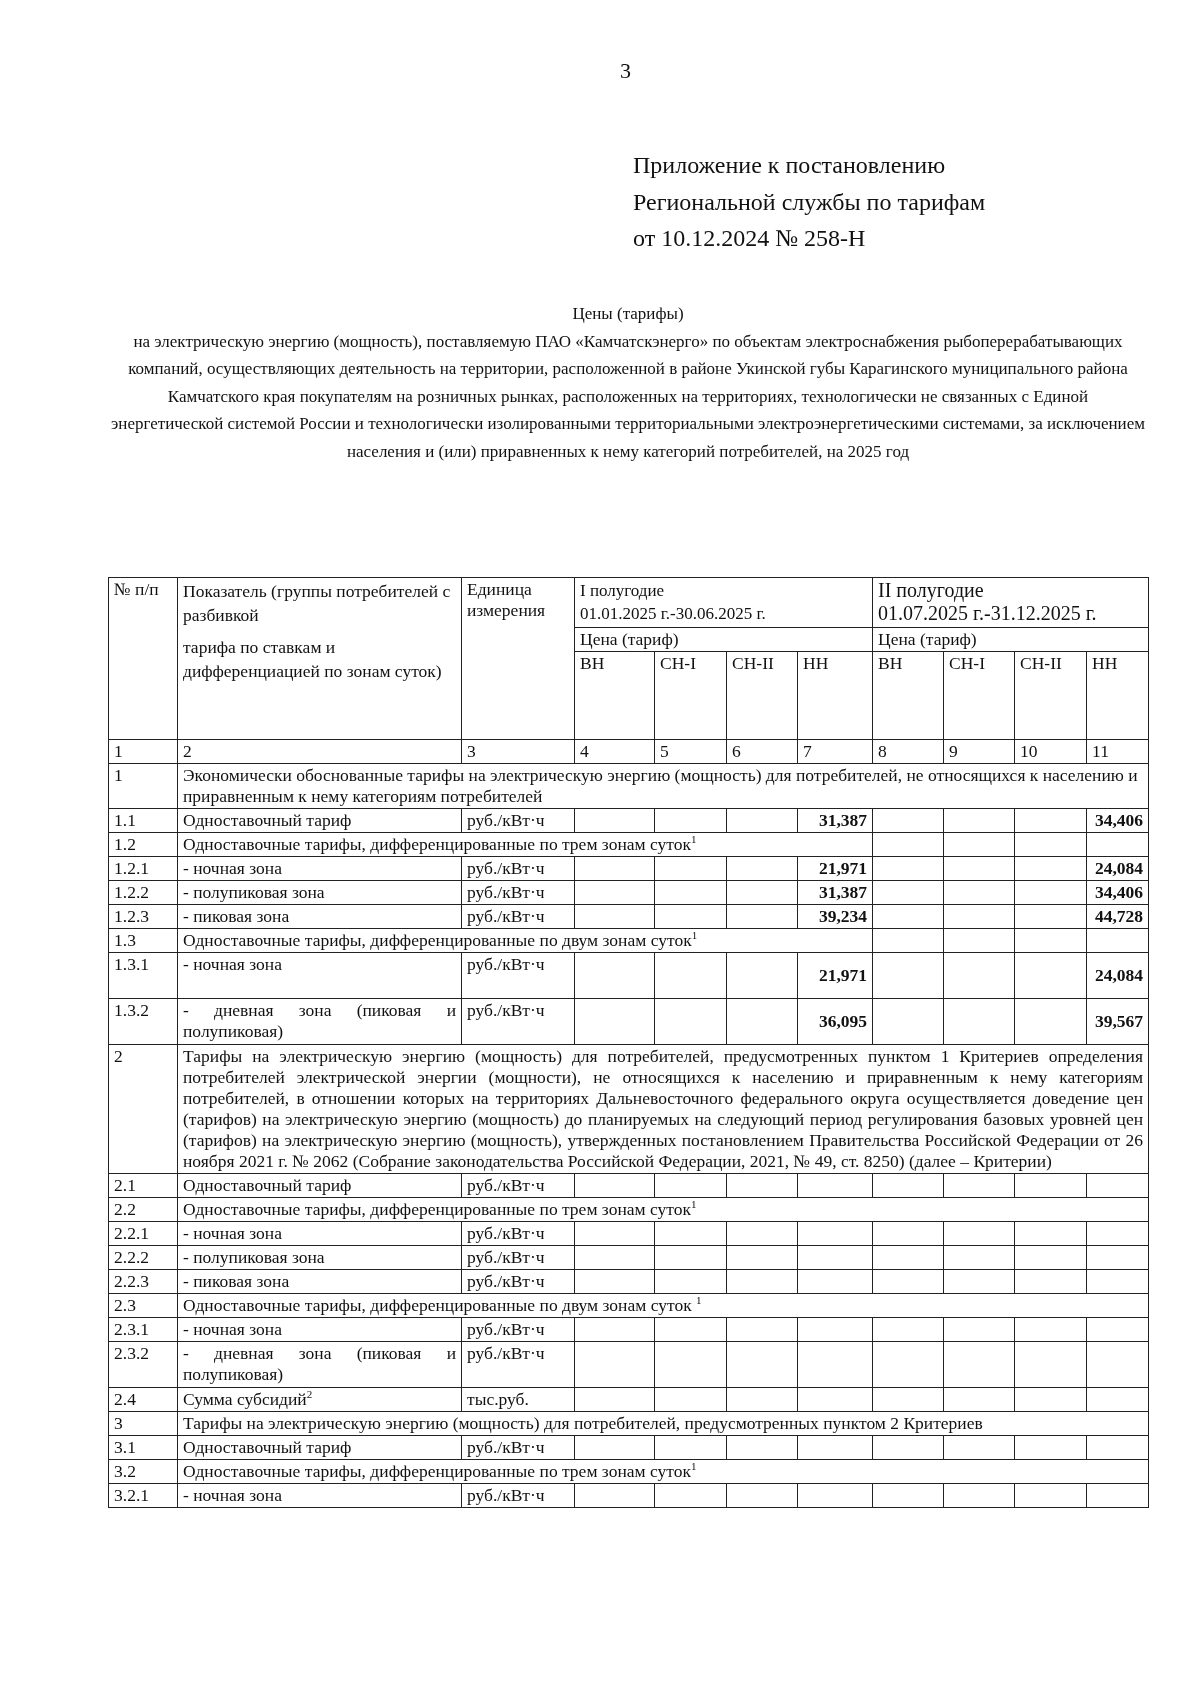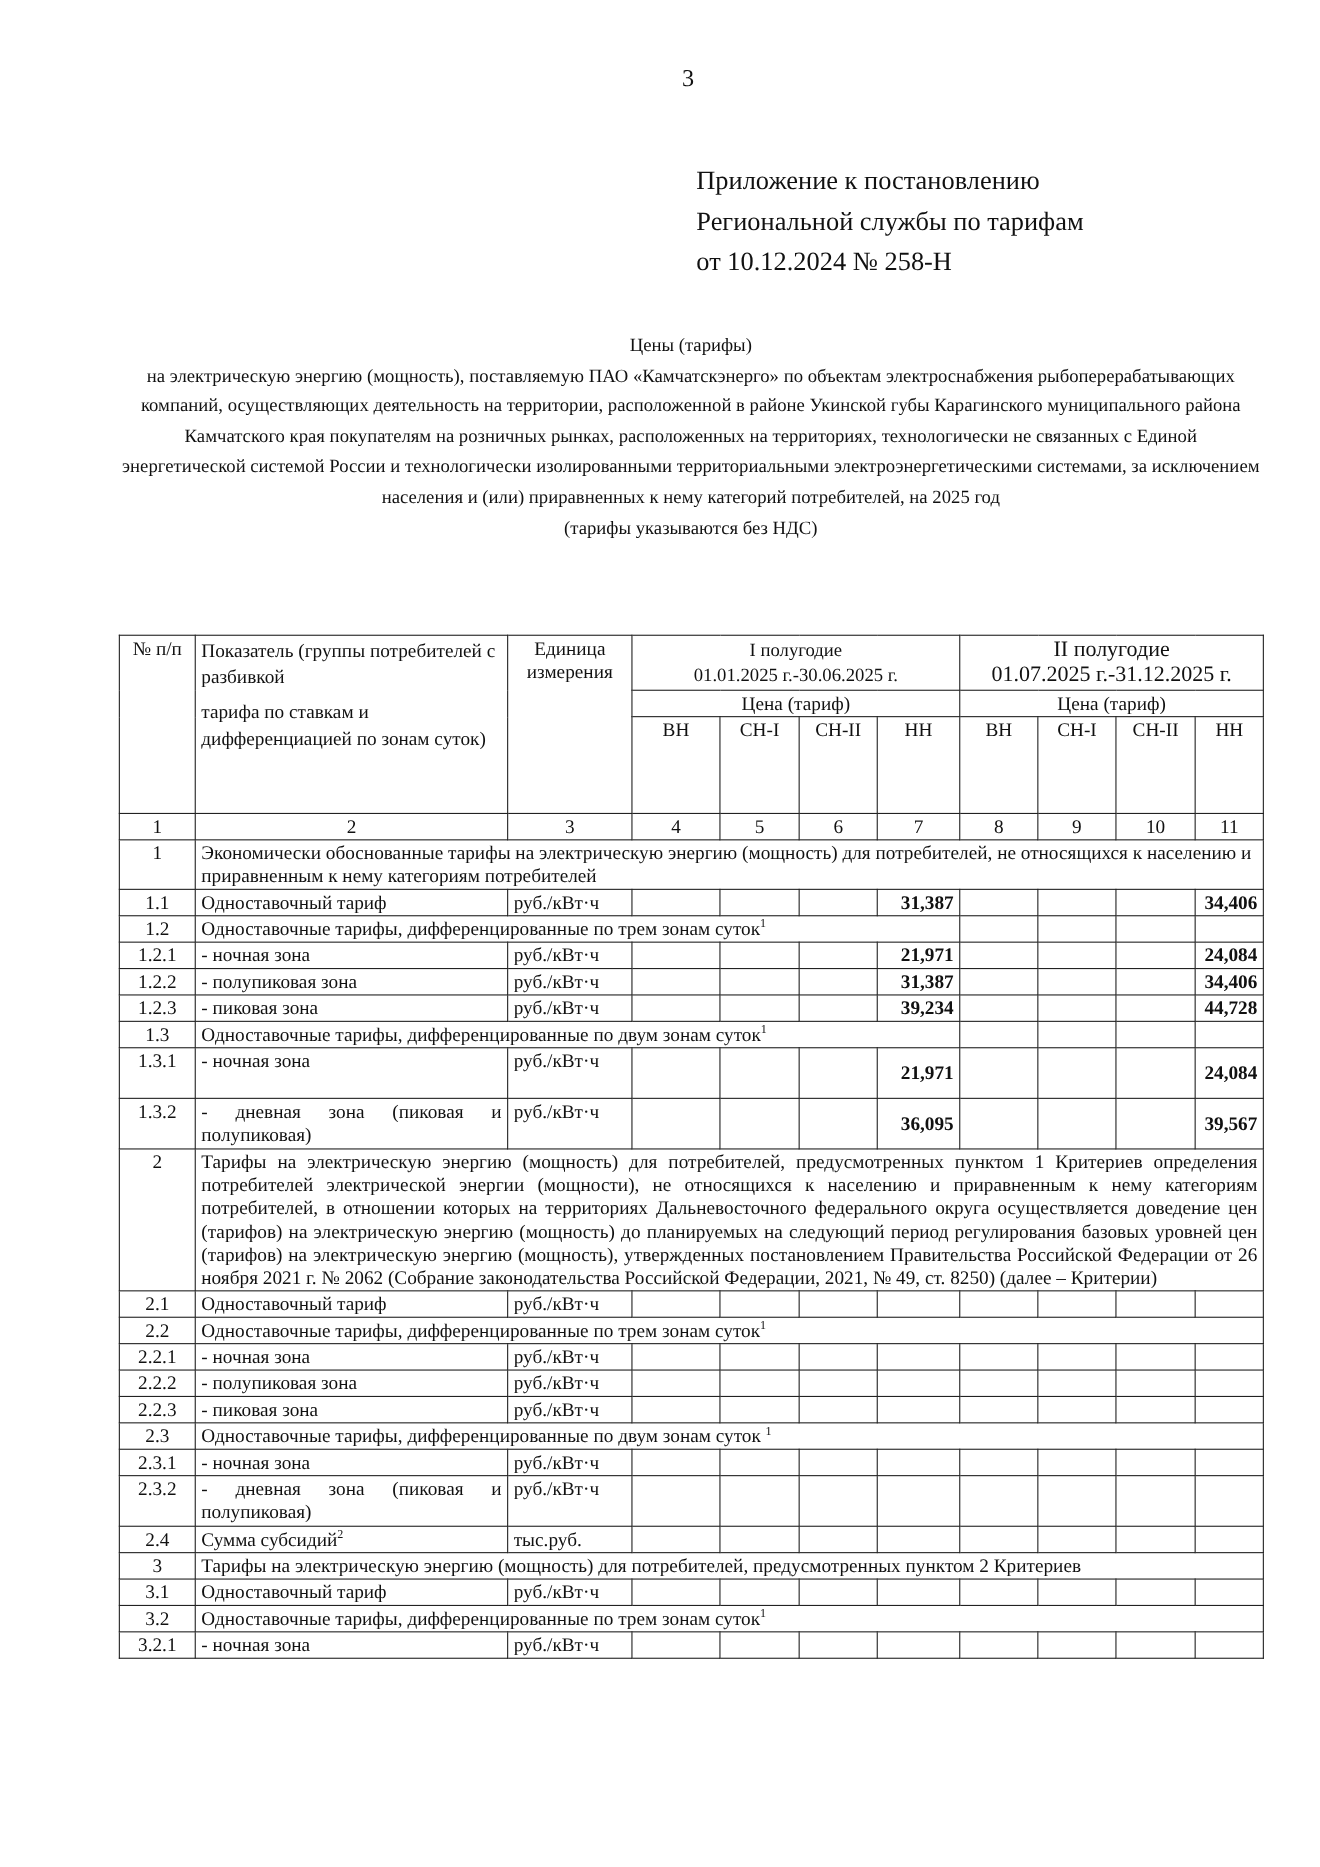--- a/index.html
+++ b/index.html
@@ -2,42 +2,41 @@
 <html><head>
 <meta charset="utf-8">
 <style>
   html, body { margin:0; padding:0; background:#ffffff; }
   body { width:1200px; height:1697px; position:relative; font-family:"Liberation Serif", serif; color:#111; overflow:hidden; }
   .pagenum { position:absolute; left:620px; top:58px; font-size:22px; }
   .approval { position:absolute; left:633px; top:117px; font-size:24px; line-height:36.5px;margin-top:30px; }
   .title { position:absolute; left:108px; width:1040px; top:300px; text-align:center; font-size:17px; line-height:27.6px; }
   table.tariffs { position:absolute; left:108px; top:577px; width:1040px; border-collapse:collapse; table-layout:fixed; font-size:17.5px; }
   table.tariffs td { border:1.6px solid #222; padding:1px 5px; vertical-align:top; line-height:21px; }
-  .c { text-align:center; }
+  .c { }
   .r { text-align:right;font-weight:bold; }
   .mid { vertical-align:middle !important; }
   .just { text-align:justify; }
   .hdr td { vertical-align:middle; }
   sup { font-size:11px; vertical-align:super; line-height:0; }
 </style>
 </head>
 <body>
 
 <div class="pagenum">3</div>
 
 <div class="approval">
   <div>Приложение к постановлению</div>
   <div>Региональной службы по тарифам</div>
   <div>от 10.12.2024 № 258-Н</div>
 </div>
 
 <div class="title">
   <div>Цены (тарифы)</div>
   <div style="padding:0 2px;">на электрическую энергию (мощность), поставляемую ПАО «Камчатскэнерго» по объектам электроснабжения рыбоперерабатывающих компаний, осуществляющих деятельность на территории, расположенной в районе Укинской губы Карагинского муниципального района Камчатского края покупателям на розничных рынках, расположенных на территориях, технологически не связанных с Единой энергетической системой России и технологически изолированными территориальными электроэнергетическими системами, за исключением населения и (или) приравненных к нему категорий потребителей, на 2025 год</div>
-  <div>(тарифы указываются без НДС)</div>
 </div>
 
 <table class="tariffs">
   <colgroup>
     <col style="width:69px">
       <col style="width:284px">
       <col style="width:113px">
     <col style="width:80px">
       <col style="width:72px">
       <col style="width:71px">

